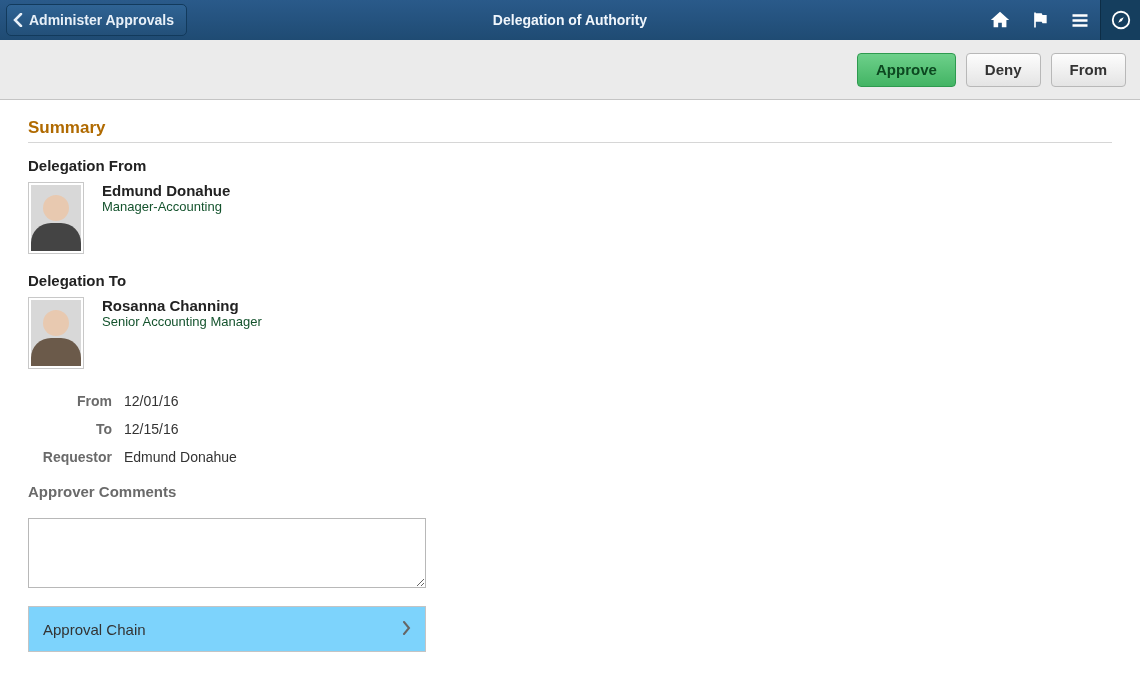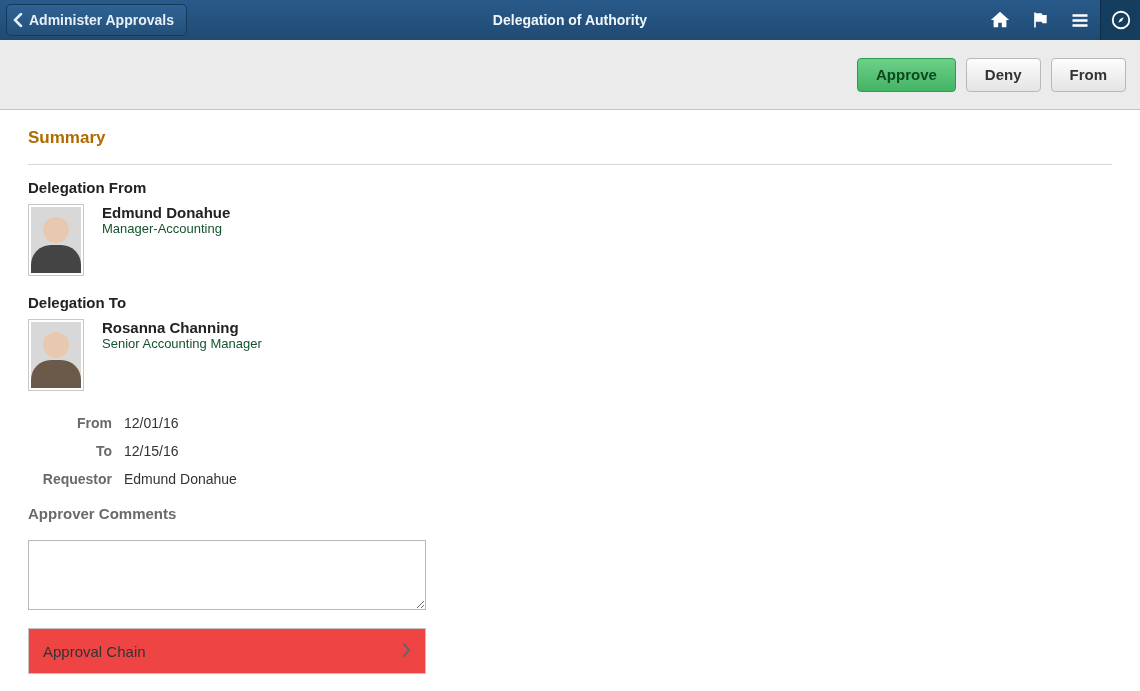--- a/index.html
+++ b/index.html
@@ -53,21 +53,21 @@
     cursor: pointer;
   }
   .banner-icons .icon-btn.special {
     background: #153e5e;
     border-left: 1px solid #0d2d46;
   }
   .banner-icons svg { fill: #fff; }
 
   
   .actionbar {
-    height: 70px;
+    height: 60px;
     background: #ebebeb;
     border-bottom: 1px solid #c4c4c4;
     display: flex;
     align-items: center;
     justify-content: flex-end;
     padding: 0 14px;
     gap: 10px;
   }
   .btn {
     height: 34px;
@@ -89,21 +89,21 @@
     color: #333;
   }
 
   
   .content { padding: 18px 28px; }
   .section-title {
     color: #b06a00;
     font-size: 17px;
     font-weight: bold;
     border-bottom: 1px solid #d6d6d6;
-    padding-bottom: 16px;
+    padding-bottom: 4px;
     margin-bottom: 14px;
   }
   .label-head {
     font-weight: bold;
     font-size: 15px;
     color: #222;
     margin-bottom: 8px;
   }
   .person-block {
     display: flex;
@@ -178,21 +178,21 @@
     width: 398px;
     height: 46px;
     border: 1px solid #c4c4c4;
     display: flex;
     align-items: center;
     justify-content: space-between;
     padding: 0 14px;
     font-size: 15px;
     color: #333;
     cursor: pointer;
-    background: #ef4444;
+    background: #7dd3fc;
   }
   .row-link svg { fill: #666; }
 </style>
 </head>
 <body>
 
 <div class="banner">
   <div class="back-btn">
     <span class="chev">
       <svg width="10" height="14" viewBox="0 0 10 14">

